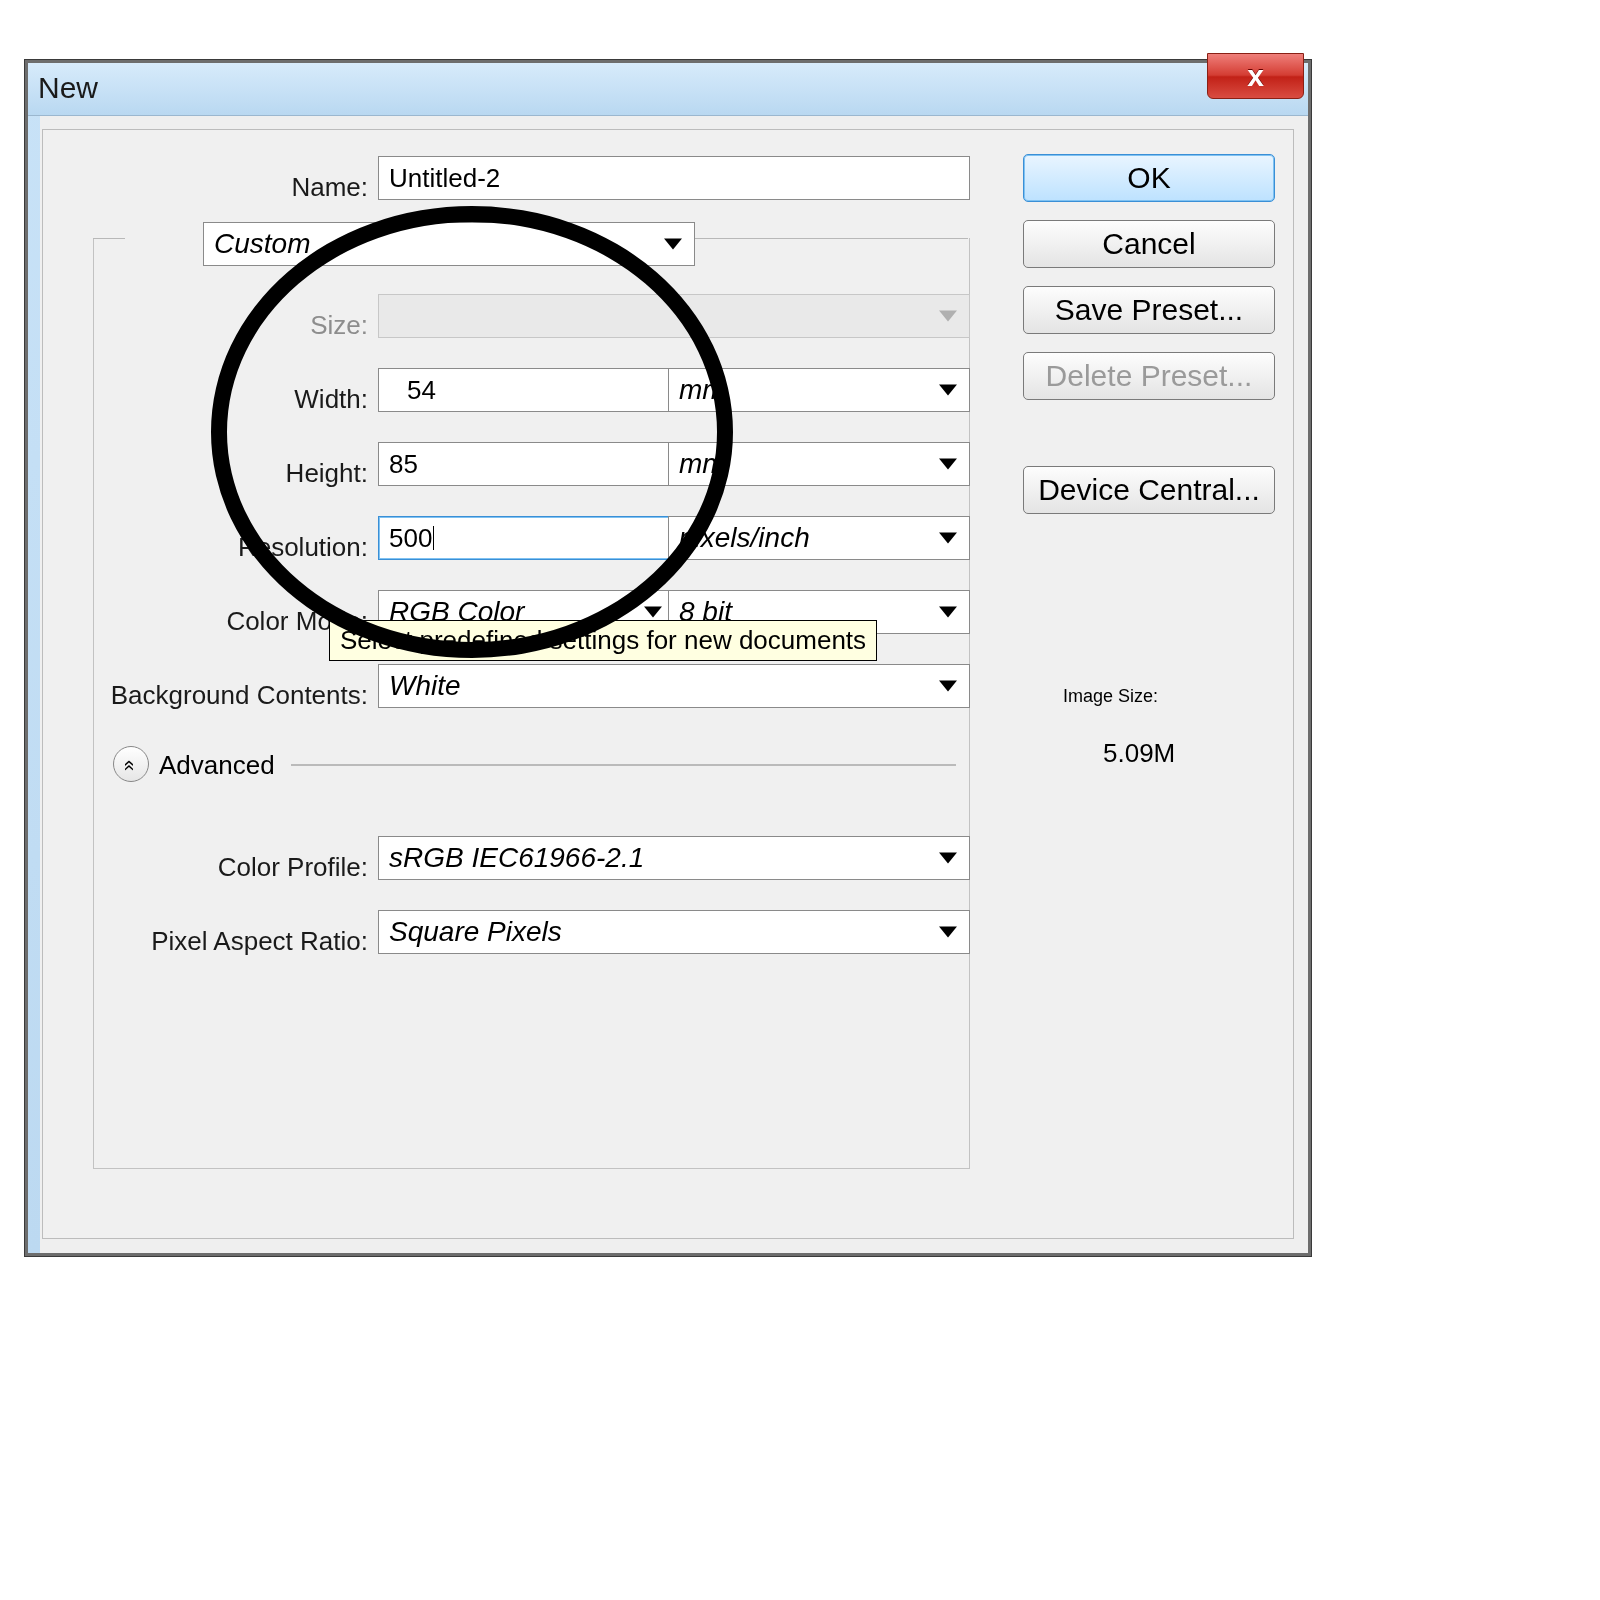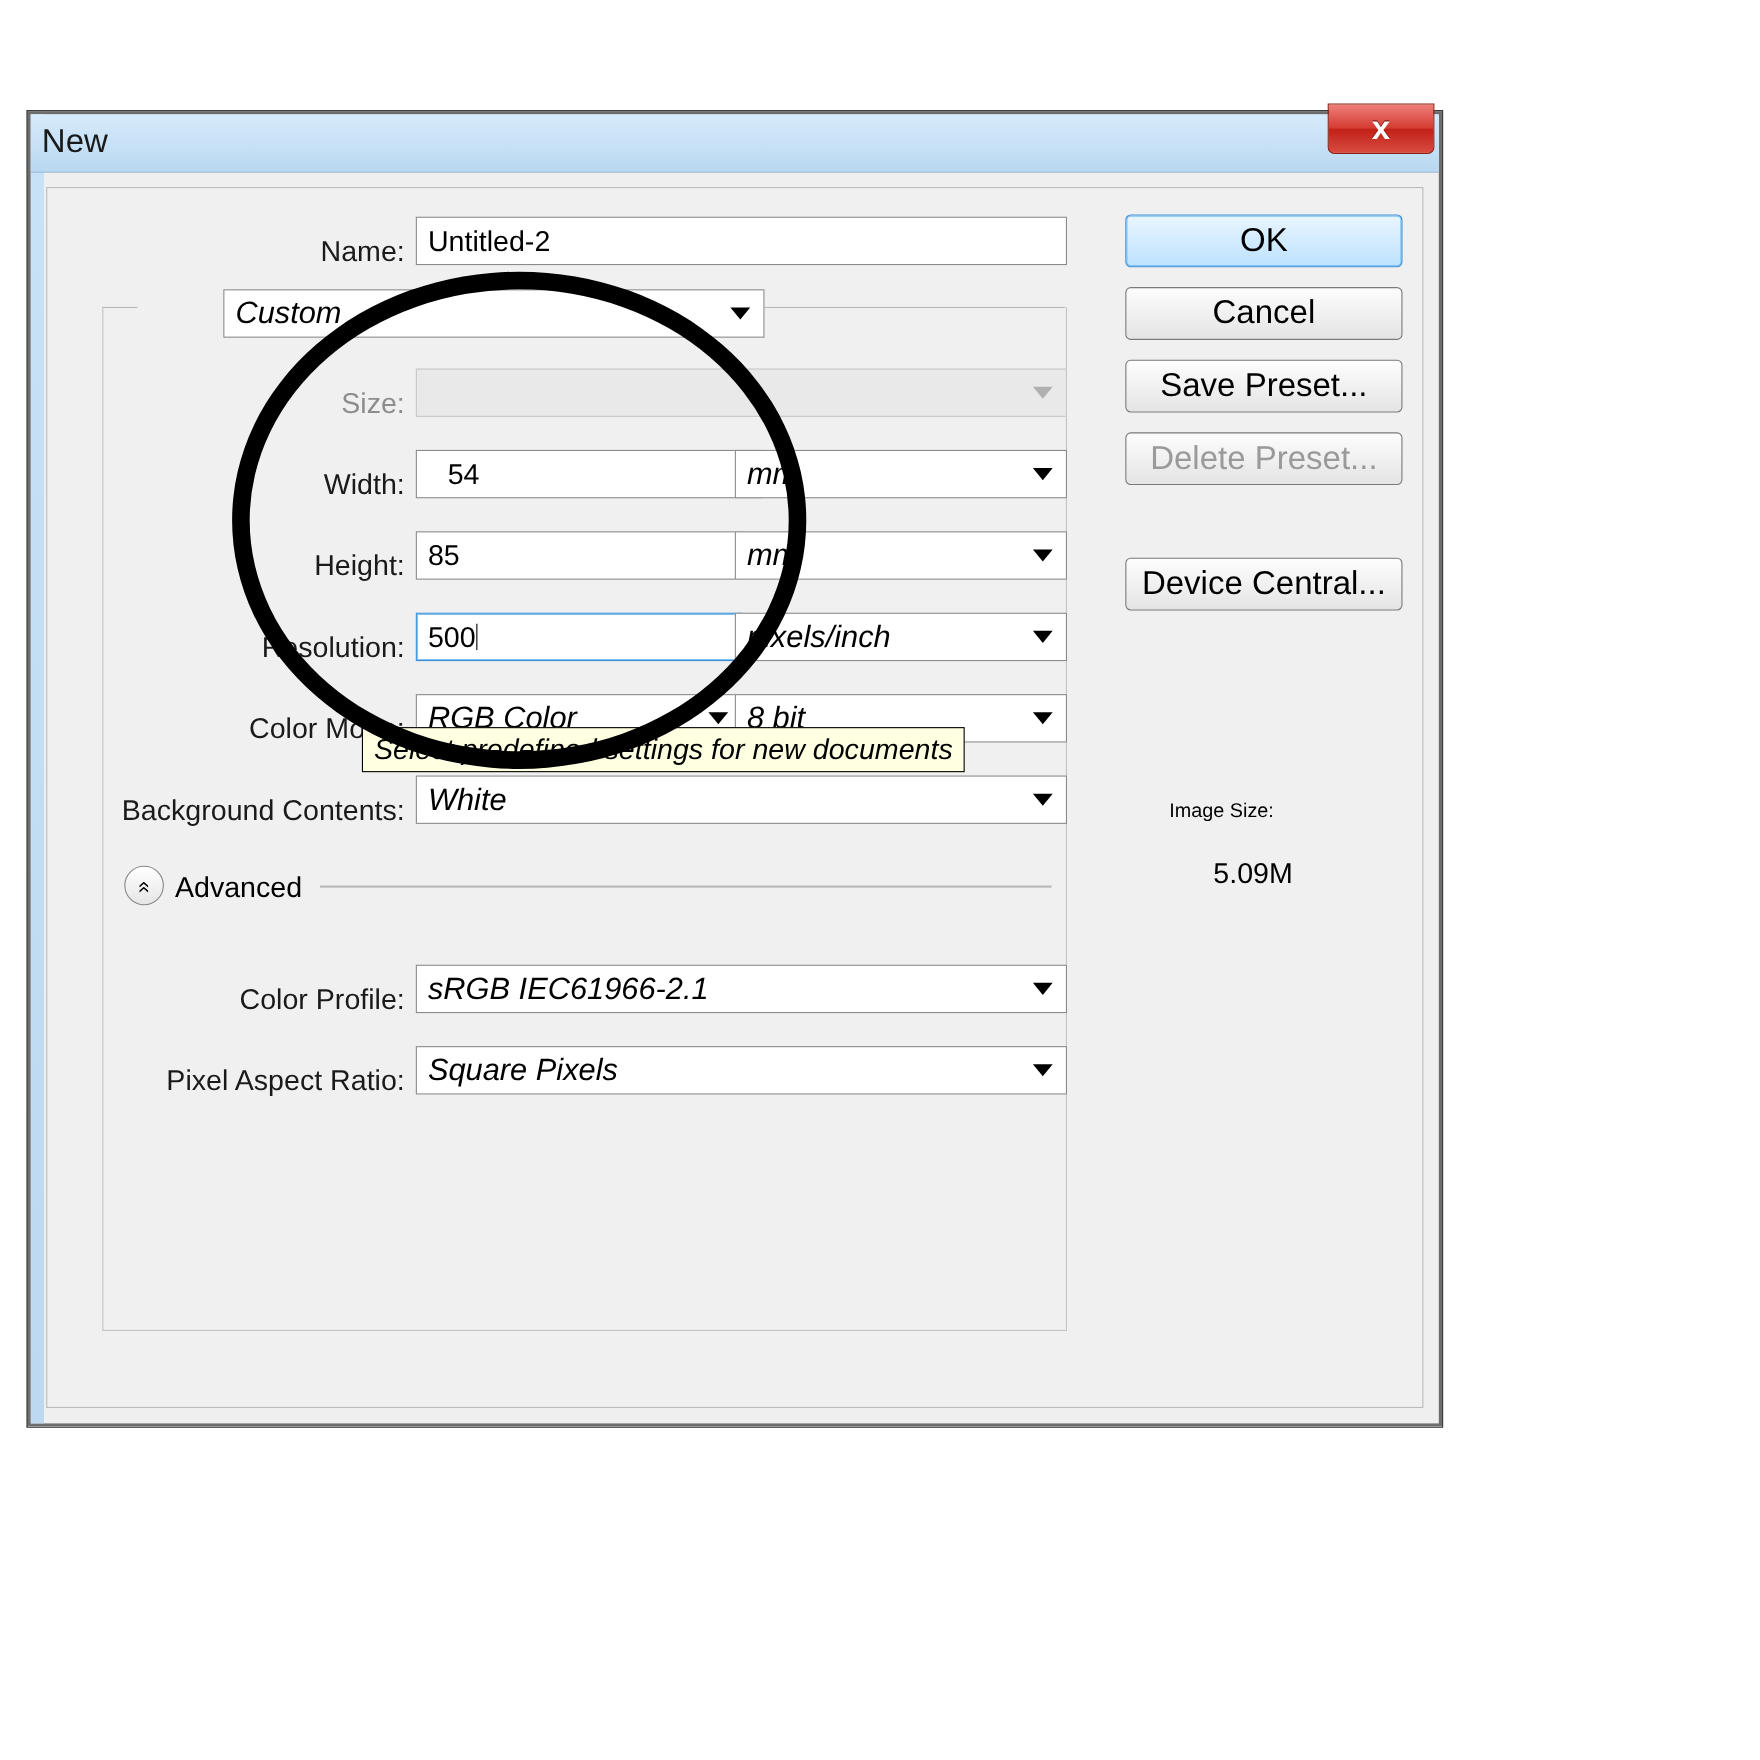--- a/index.html
+++ b/index.html
@@ -1,17 +1,17 @@
 <!DOCTYPE html>
 <html><head>
 <meta charset="utf-8">
 <style>
   html,body{margin:0;padding:0;background:#fff;width:1600px;height:1600px;font-family:"Segoe UI",Tahoma,Arial,sans-serif;font-size:26px;color:#000;}
   .canvas{position:relative;width:1600px;height:1600px;}
-  .window{position:absolute;left:25px;top:60px;width:1280px;height:1190px;border:3px solid #6d6d6d;background:linear-gradient(#c6e1f5,#cfe5f5 52px,#efefef 52px);box-shadow:0 0 0 1px #3a3a3a;margin-top:41px;}
+  .window{position:absolute;left:25px;top:60px;width:1280px;height:1190px;border:3px solid #6d6d6d;background:linear-gradient(#c6e1f5,#cfe5f5 52px,#efefef 52px);box-shadow:0 0 0 1px #3a3a3a;}
   .titlebar{height:52px;background:linear-gradient(#d7ebfb,#b9d8f1);position:relative;border-bottom:1px solid #9bb7cf;}
   .title{position:absolute;left:10px;top:8px;font-size:30px;color:#1a1a1a;}
   .closebtn{position:absolute;right:4px;top:-10px;width:95px;height:44px;background:linear-gradient(#ef7f7a,#d43d33 48%,#c22117 52%,#d94c41);border:1px solid #8a2015;border-radius:0 0 6px 6px;display:flex;align-items:center;justify-content:center;color:#fff;font-weight:bold;font-size:30px;text-shadow:0 -1px 0 #600;}
   .body{position:absolute;left:14px;right:14px;top:66px;bottom:14px;background:#f0f0f0;border:1px solid #bcbcbc;}
   .lbl{position:absolute;right:100%;margin-right:10px;white-space:nowrap;color:#1a1a1a;}
   .lbl.dis{color:#8d8d8d;}
   .field{position:absolute;background:#fff;border:1px solid #8a8a8a;height:42px;display:flex;align-items:center;padding:0 10px;font-size:26px;}
   .combo{position:absolute;background:#fff;border:1px solid #8a8a8a;height:42px;display:flex;align-items:center;padding:0 10px;font-size:28px;font-style:italic;}
   .combo .caret, .field .caret{position:absolute;right:12px;top:50%;transform:translateY(-50%);width:0;height:0;border-left:9px solid transparent;border-right:9px solid transparent;border-top:11px solid #000;}
   .combo.dis .caret{border-top-color:#b0b0b0;}
@@ -157,20 +157,20 @@
     <div class="btn dis" style="left:980px;top:222px;width:250px;">
           <span>Delete Preset...</span>
         </div>
     <div class="btn" style="left:980px;top:336px;width:250px;">
           <span>Device Central...</span>
         </div>
 
     <div style="position:absolute;left:1020px;top:556px;font-size:18px;">Image Size:</div>
     <div style="position:absolute;left:1060px;top:608px;font-size:26px;">5.09M</div>
 
-    <div class="tooltip" style="left:286px;top:490px;font-style:italic;">Select predefined settings for new documents</div>
+    <div class="tooltip" style="left:286px;top:490px;">Select predefined settings for new documents</div>
 
     <div class="annot-circle" style="left:168px;top:76px;width:490px;height:420px;"></div>
 
   </div>
 </div>
 
 </div>
 
 </body></html>

